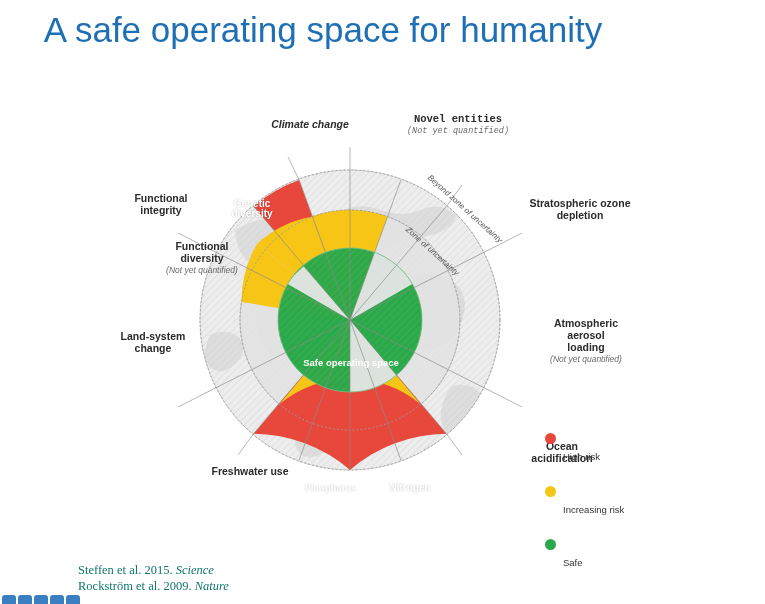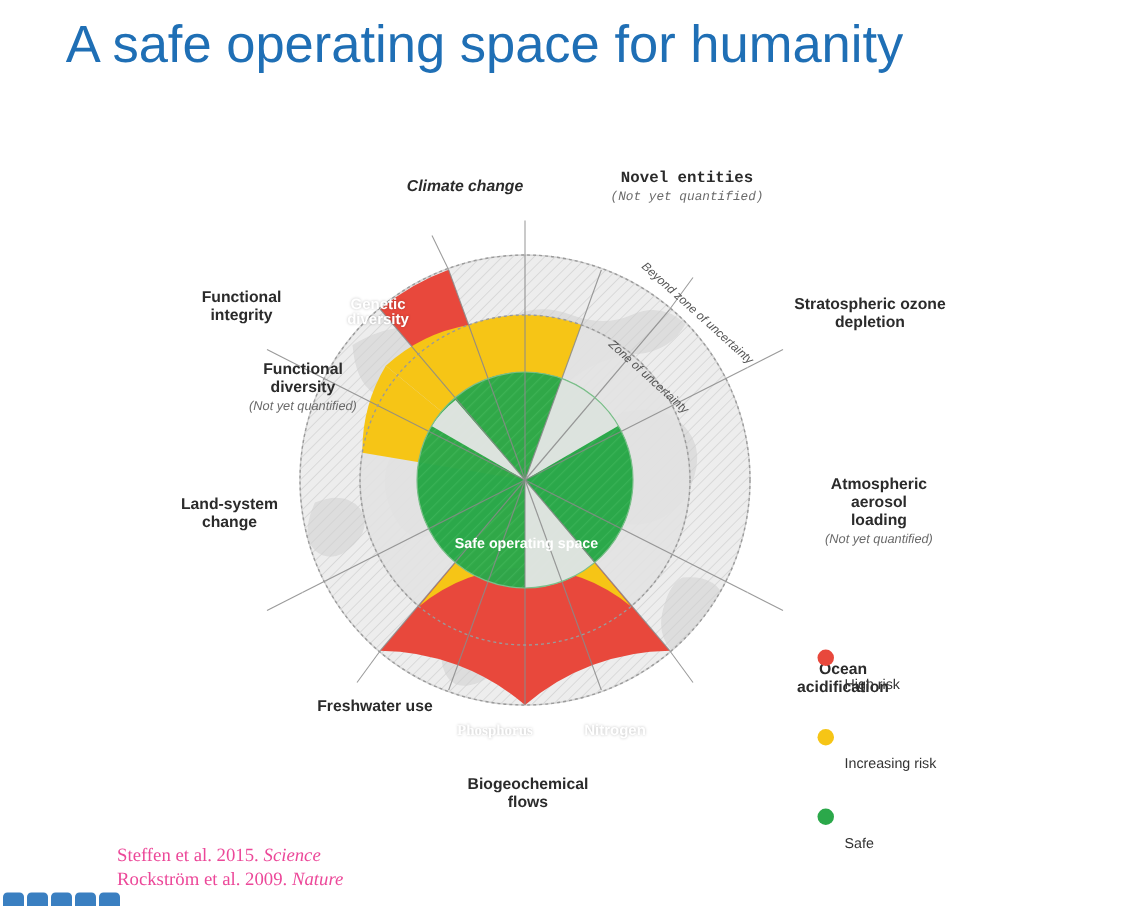--- a/index.html
+++ b/index.html
@@ -96,21 +96,21 @@
     font-size: 9.5px;
     color: #333333;
     font-family: "Liberation Sans", sans-serif;
     margin-top: 36px;
   }
   #citations {
     position: absolute;
     left: 78px;
     top: 562px;
     font-size: 12.5px;
-    color: #ec4899;
+    color: #0f766e;
     line-height: 16px;
     font-family: "Liberation Serif", serif;
   }
   #citations .it { font-style: italic; }
   #bottombar {
     position: absolute;
     left: 0;
     bottom: 0;
     width: 765px;
     height: 9px;
@@ -279,24 +279,20 @@
       <span class="sub">(Not yet quantified)</span>
     </div>
 
     
     <div class="lbl" style="left:432px; top:355px; width:140px;">
       <span>Ocean</span><br>
       <span>acidification</span>
     </div>
 
     
-    <div class="lbl" style="left:222px; top:432px; width:140px;">
-      <span>Biogeochemical</span><br>
-      <span>flows</span>
-    </div>
 
     
     <div class="lbl" style="left:110px; top:380px; width:160px;">
       <span>Freshwater use</span>
     </div>
 
     
     <div class="lbl" style="left:28px; top:245px; width:130px;">
       <span>Land-system</span><br>
       <span>change</span>

